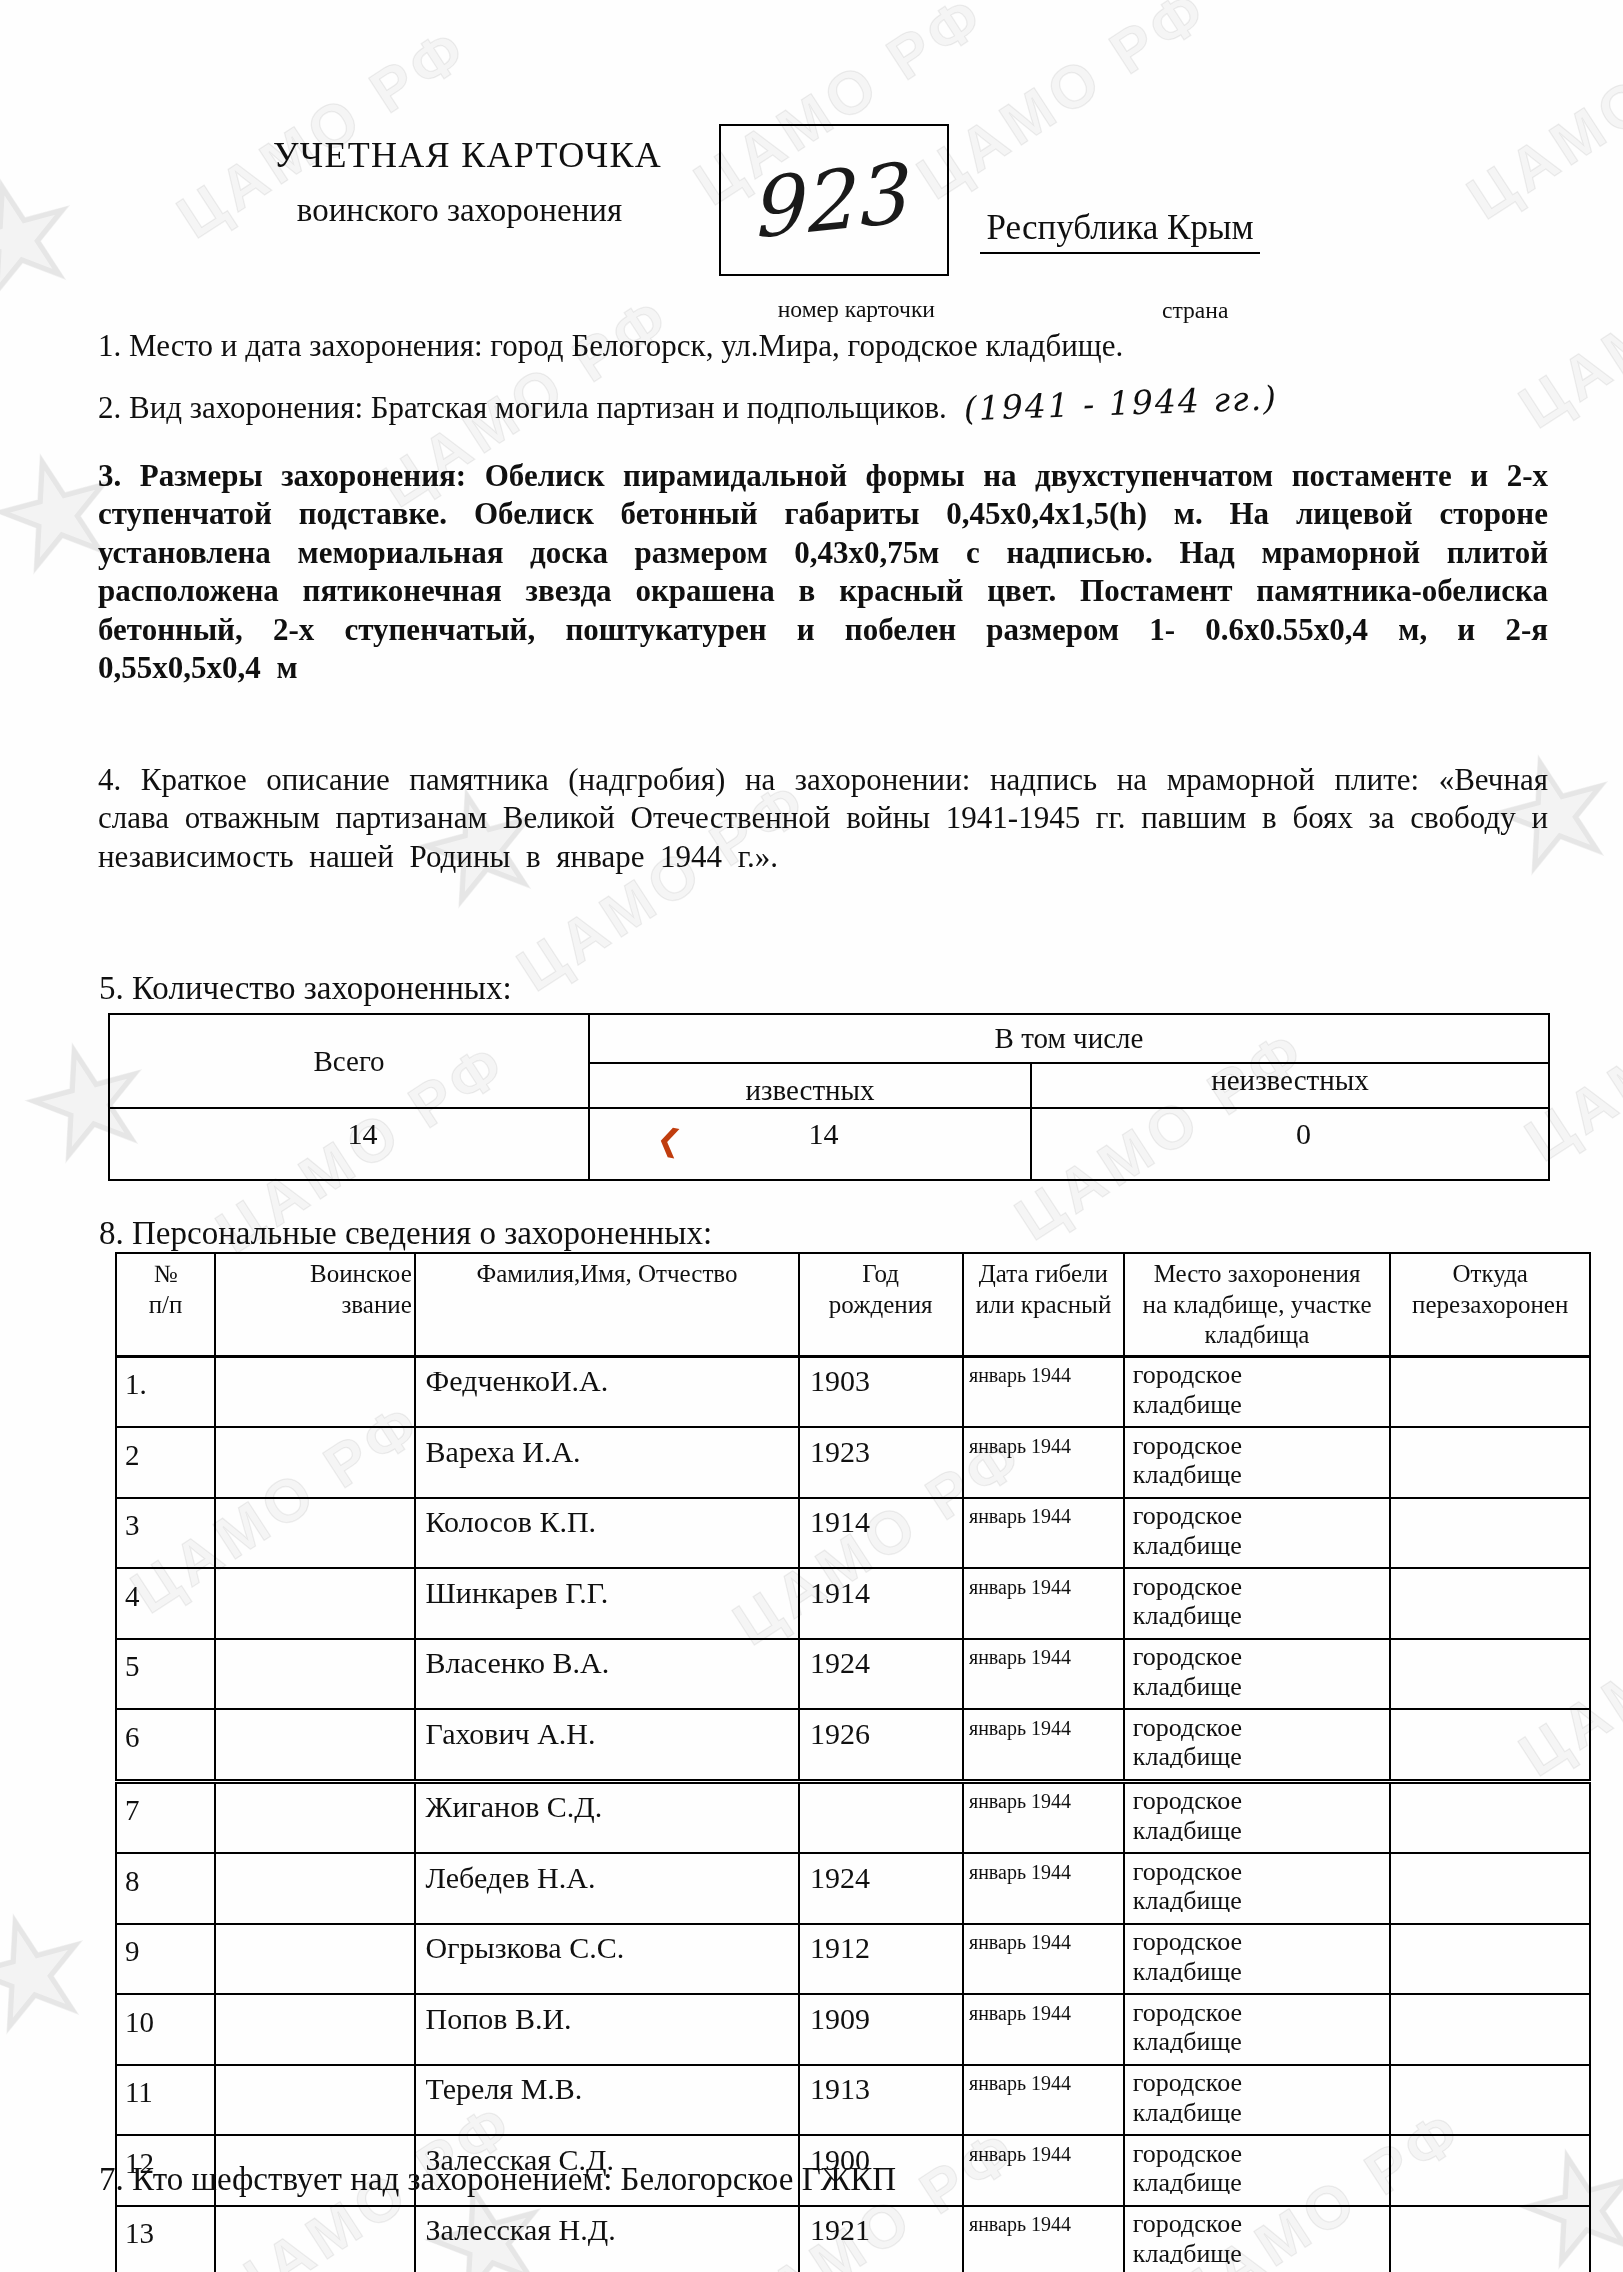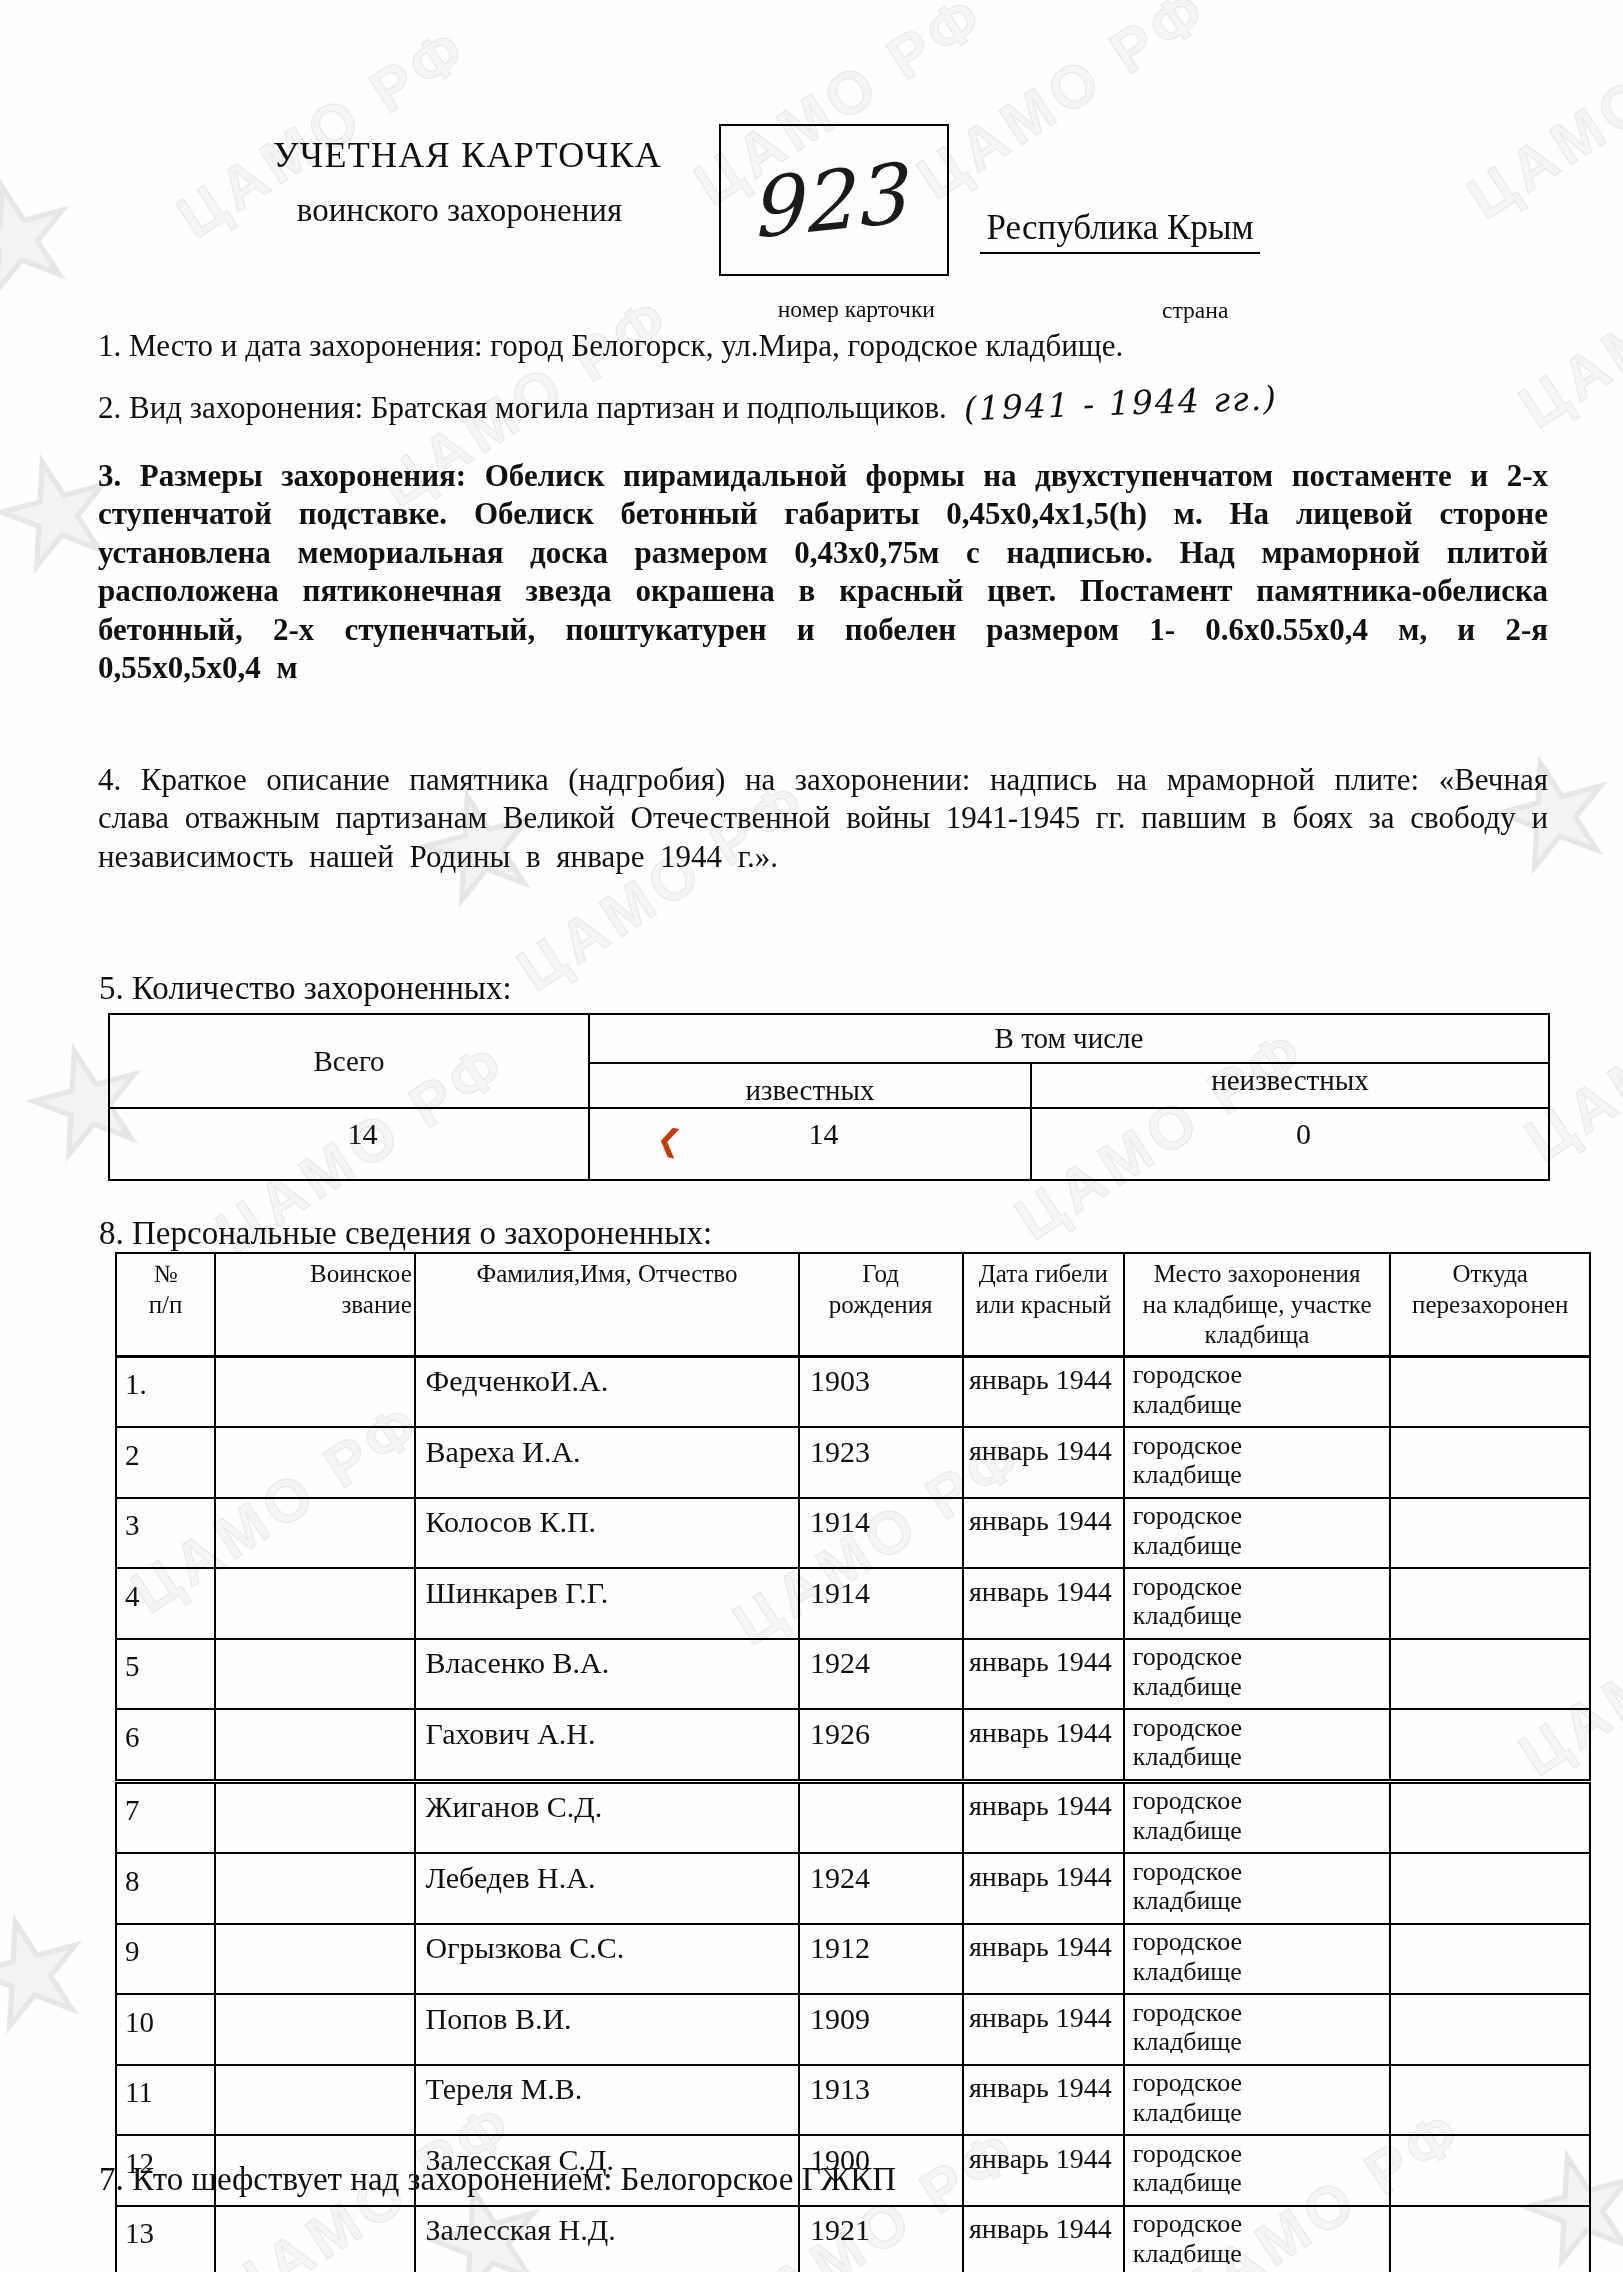--- a/index.html
+++ b/index.html
@@ -58,21 +58,21 @@
   .ptable{position:absolute;left:115px;top:1252px;width:1424px;
           border-collapse:collapse;table-layout:fixed;border:2.6px solid #000;}
   .ptable th{border:2px solid #000;border-bottom:3.3px solid #000;font-weight:normal;
              font-size:25px;line-height:1.22;padding:5.2px 2.6px 3.9px 2.6px;vertical-align:top;}
   .ptable td{border:2px solid #000;height:58px;vertical-align:top;overflow:hidden;}
   .w-num{width:92px;}  .w-rank{width:193px;text-align:right;} .w-name{width:376px;}
   .w-born{width:157px;} .w-died{width:154px;} .w-place{width:259px;} .w-from{width:193px;margin-top:35px;}
   .c-num{font-size:29px;padding:10.5px 0 0 7.9px;}
   .c-name{font-size:30px;padding:6.5px 0 0 9.2px;}
   .c-born{font-size:30px;padding:6.5px 0 0 10.5px;}
-  .c-died{font-size:28px;padding:6.5px 0 0 5.2px;}
+  .c-died{font-size:20px;padding:6.5px 0 0 5.2px;}
   .c-place{padding:0;}
   .c-place .clip{height:55px;overflow:hidden;font-size:26px;line-height:29.5px;padding:2.6px 0 0 7.9px;}
   .dbl td{border-bottom:5.2px double #000;}
 </style>
 </head>
 <body>
 
 <div class="page">
 
   <span class="wm wm-text" style="left:157px;top:98px">ЦАМО РФ</span>

